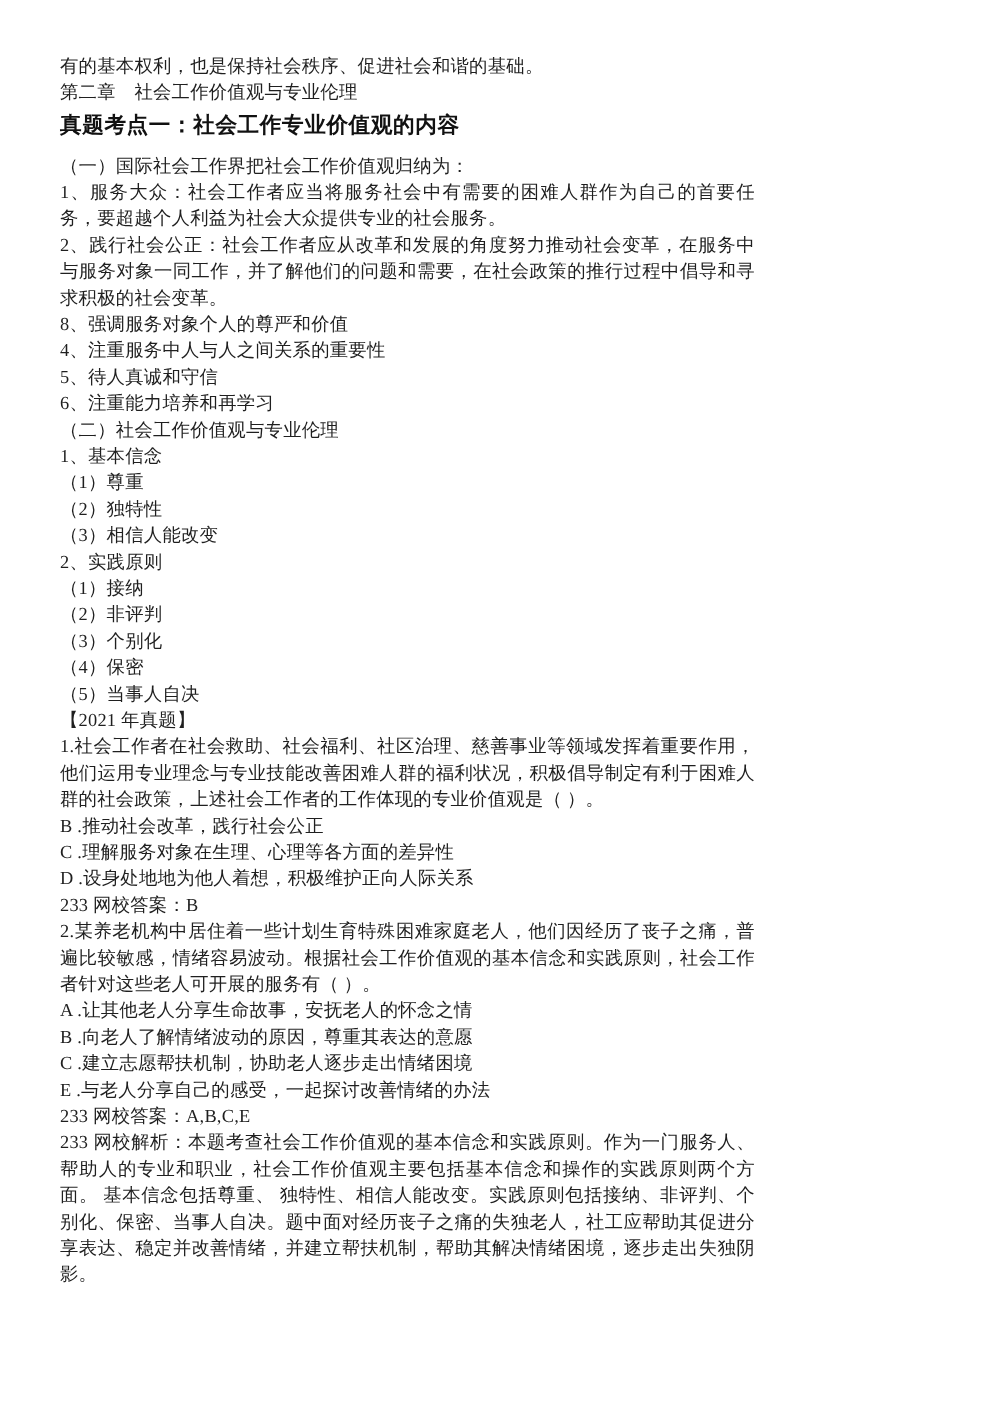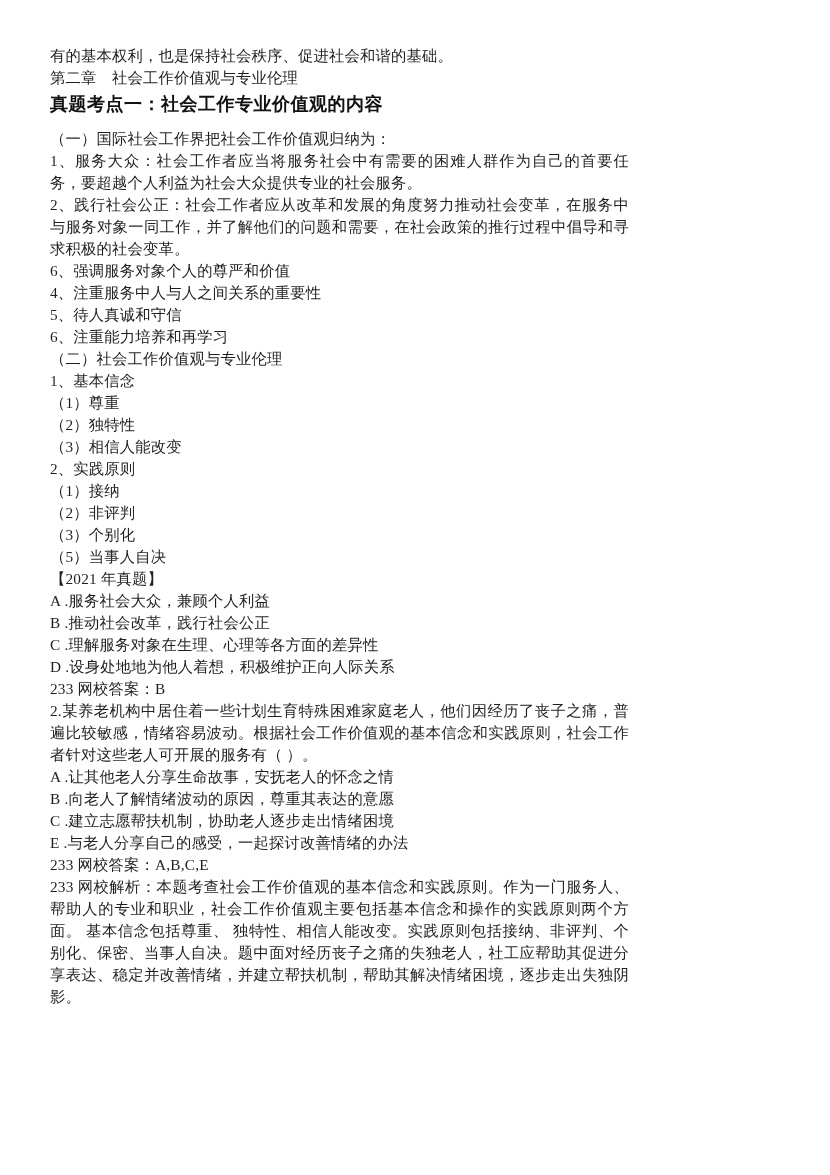--- a/index.html
+++ b/index.html
@@ -49,38 +49,39 @@
     <div class="para intro">有的基本权利，也是保持社会秩序、促进社会和谐的基础。</div>
 
     <div class="para chapter">第二章　社会工作价值观与专业伦理</div>
 
     <div class="heading">真题考点一：社会工作专业价值观的内容</div>
 
     <div class="body-block">
       <div class="para">（一）国际社会工作界把社会工作价值观归纳为：</div>
       <div class="para">1、服务大众：社会工作者应当将服务社会中有需要的困难人群作为自己的首要任务，要超越个人利益为社会大众提供专业的社会服务。</div>
       <div class="para">2、践行社会公正：社会工作者应从改革和发展的角度努力推动社会变革，在服务中与服务对象一同工作，并了解他们的问题和需要，在社会政策的推行过程中倡导和寻求积极的社会变革。</div>
-      <div class="para">6、强调服务对象个人的尊严和价值</div>
+      <div class="para">8、强调服务对象个人的尊严和价值</div>
       <div class="para">4、注重服务中人与人之间关系的重要性</div>
       <div class="para">5、待人真诚和守信</div>
       <div class="para">6、注重能力培养和再学习</div>
       <div class="para">（二）社会工作价值观与专业伦理</div>
       <div class="para">1、基本信念</div>
       <div class="para">（1）尊重</div>
       <div class="para">（2）独特性</div>
       <div class="para">（3）相信人能改变</div>
       <div class="para">2、实践原则</div>
       <div class="para">（1）接纳</div>
       <div class="para">（2）非评判</div>
       <div class="para">（3）个别化</div>
+      <div class="para">（4）保密</div>
       <div class="para">（5）当事人自决</div>
 
       <div class="para">【2021 年真题】</div>
 
-      <div class="para">A .服务社会大众，兼顾个人利益</div>
+      <div class="para">1.社会工作者在社会救助、社会福利、社区治理、慈善事业等领域发挥着重要作用，他们运用专业理念与专业技能改善困难人群的福利状况，积极倡导制定有利于困难人群的社会政策，上述社会工作者的工作体现的专业价值观是（  ）。</div>
       <div class="para">B .推动社会改革，践行社会公正</div>
       <div class="para">C .理解服务对象在生理、心理等各方面的差异性</div>
       <div class="para">D .设身处地地为他人着想，积极维护正向人际关系</div>
       <div class="para">233 网校答案：B</div>
 
       <div class="para">2.某养老机构中居住着一些计划生育特殊困难家庭老人，他们因经历了丧子之痛，普遍比较敏感，情绪容易波动。根据社会工作价值观的基本信念和实践原则，社会工作者针对这些老人可开展的服务有（ ）。</div>
       <div class="para">A .让其他老人分享生命故事，安抚老人的怀念之情</div>
       <div class="para">B .向老人了解情绪波动的原因，尊重其表达的意愿</div>
       <div class="para">C .建立志愿帮扶机制，协助老人逐步走出情绪困境</div>
       <div class="para">E .与老人分享自己的感受，一起探讨改善情绪的办法</div>

